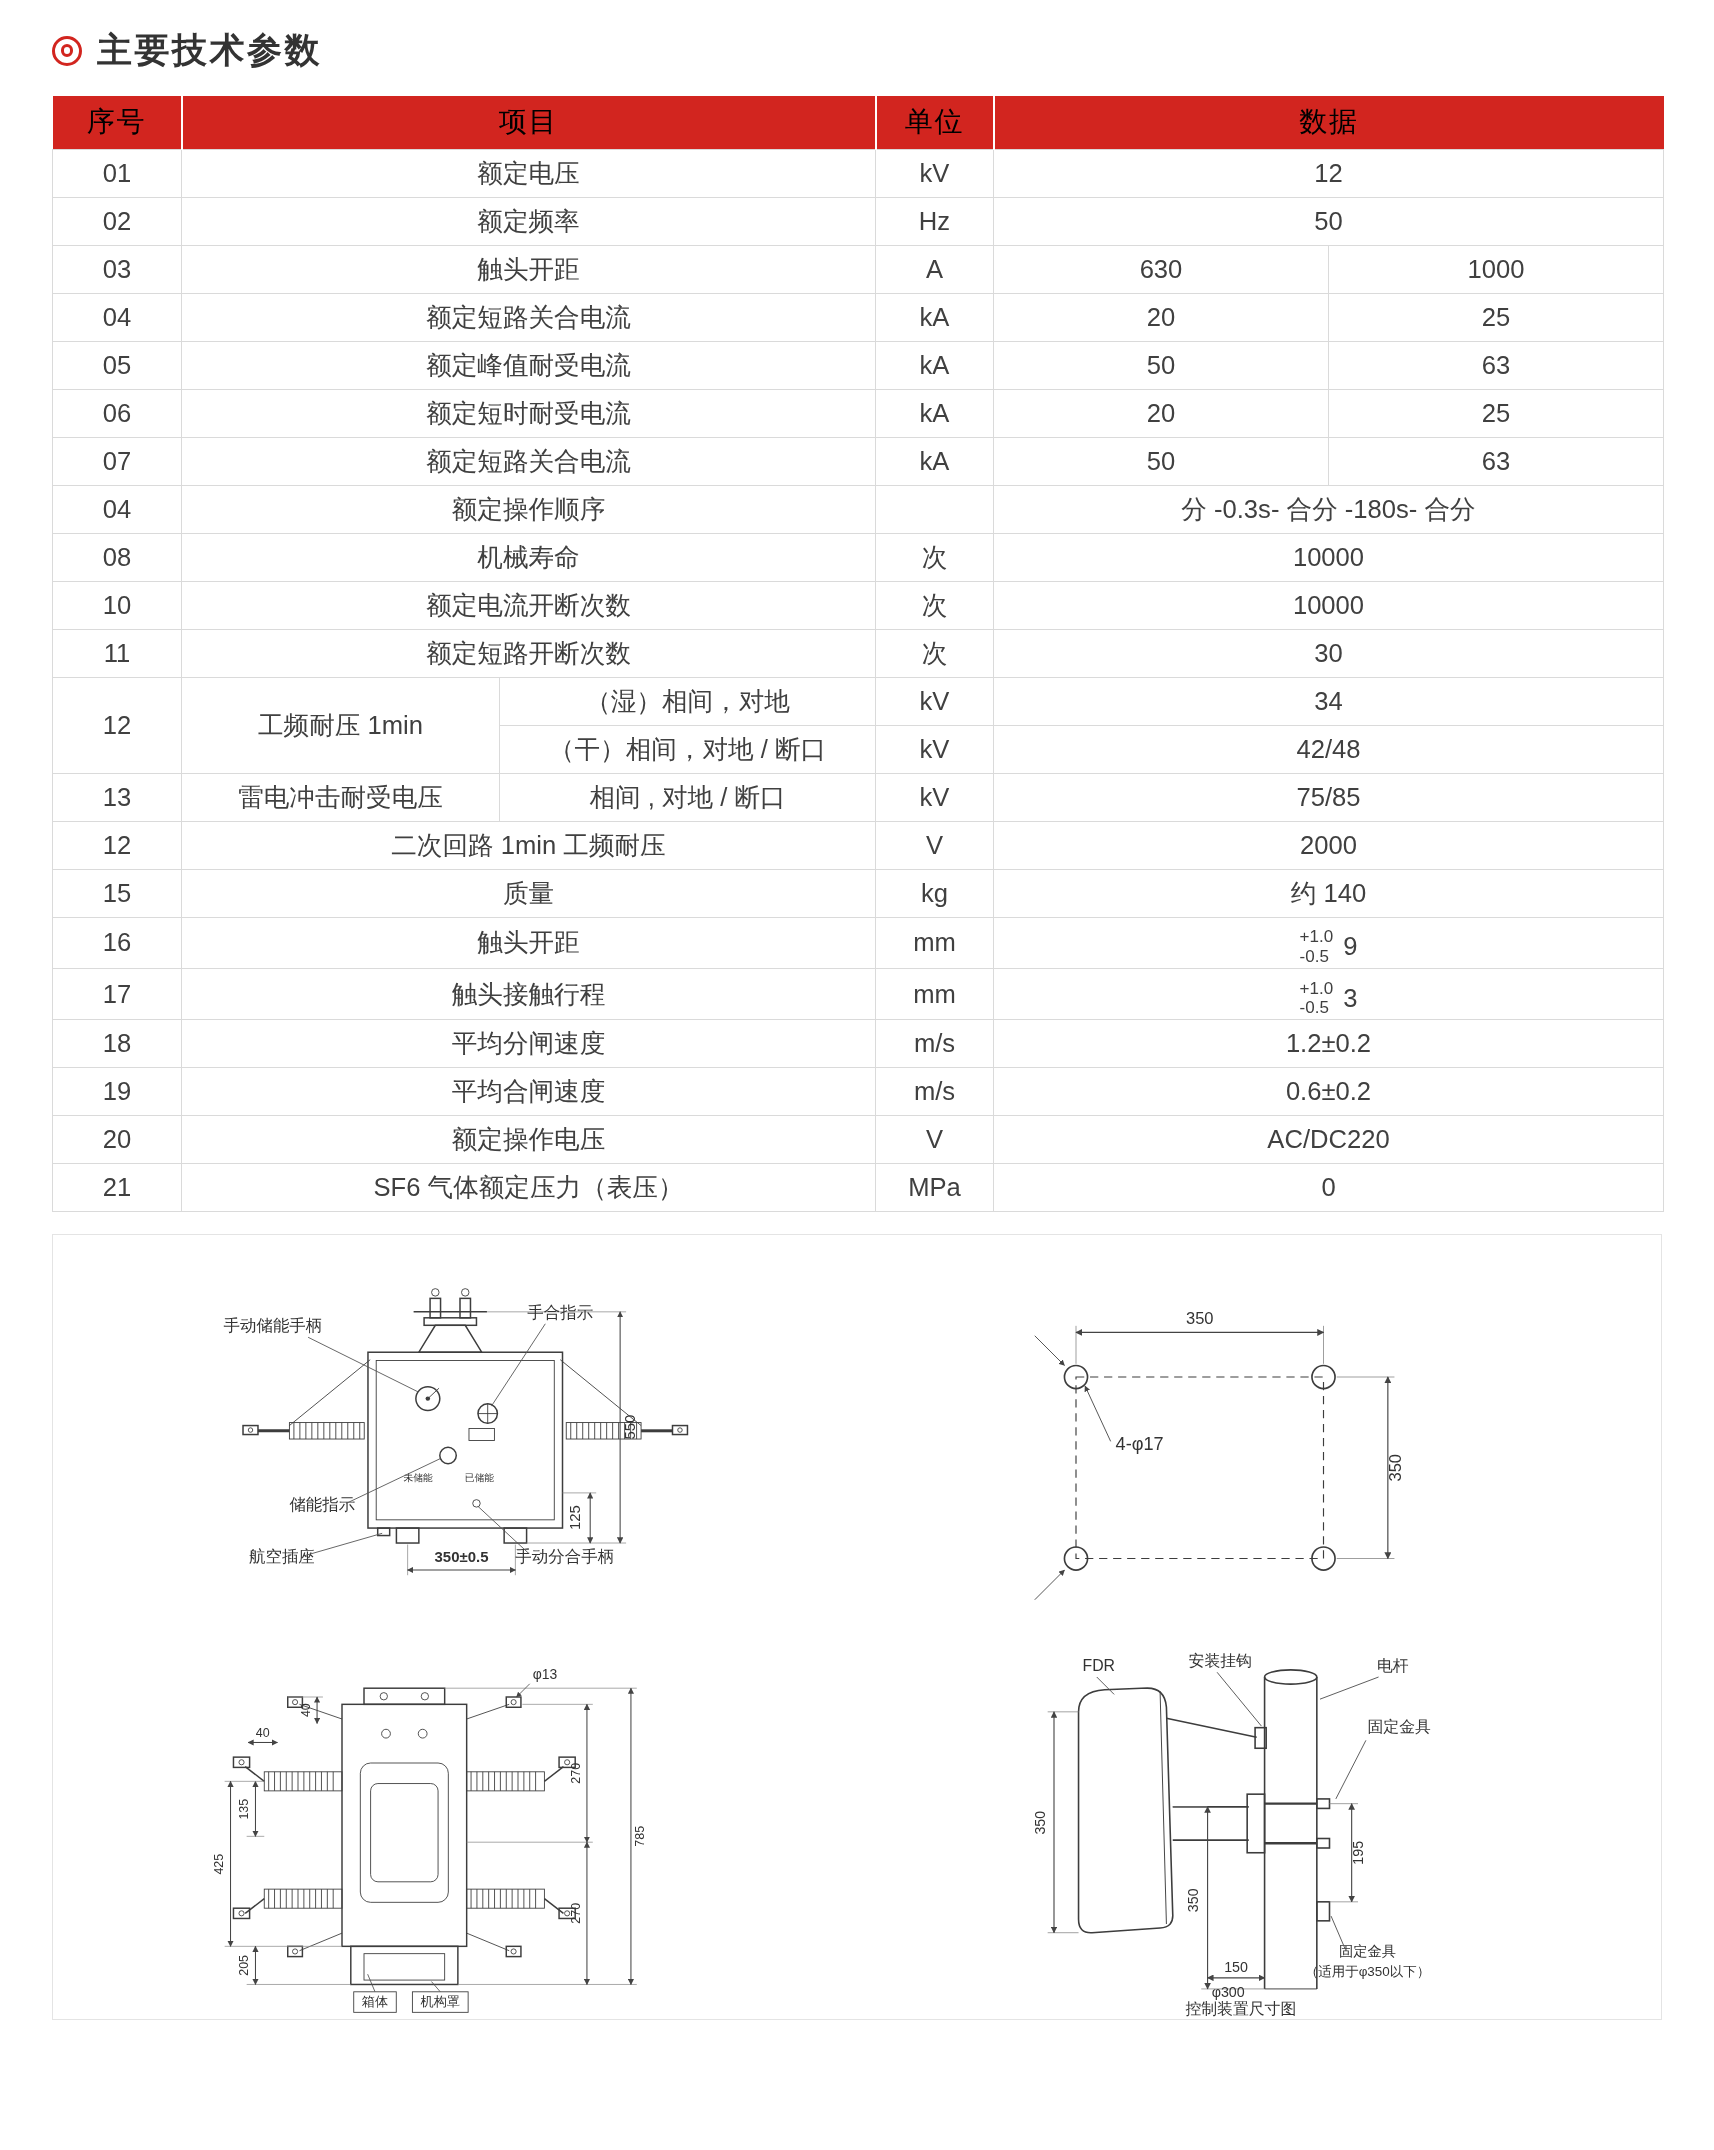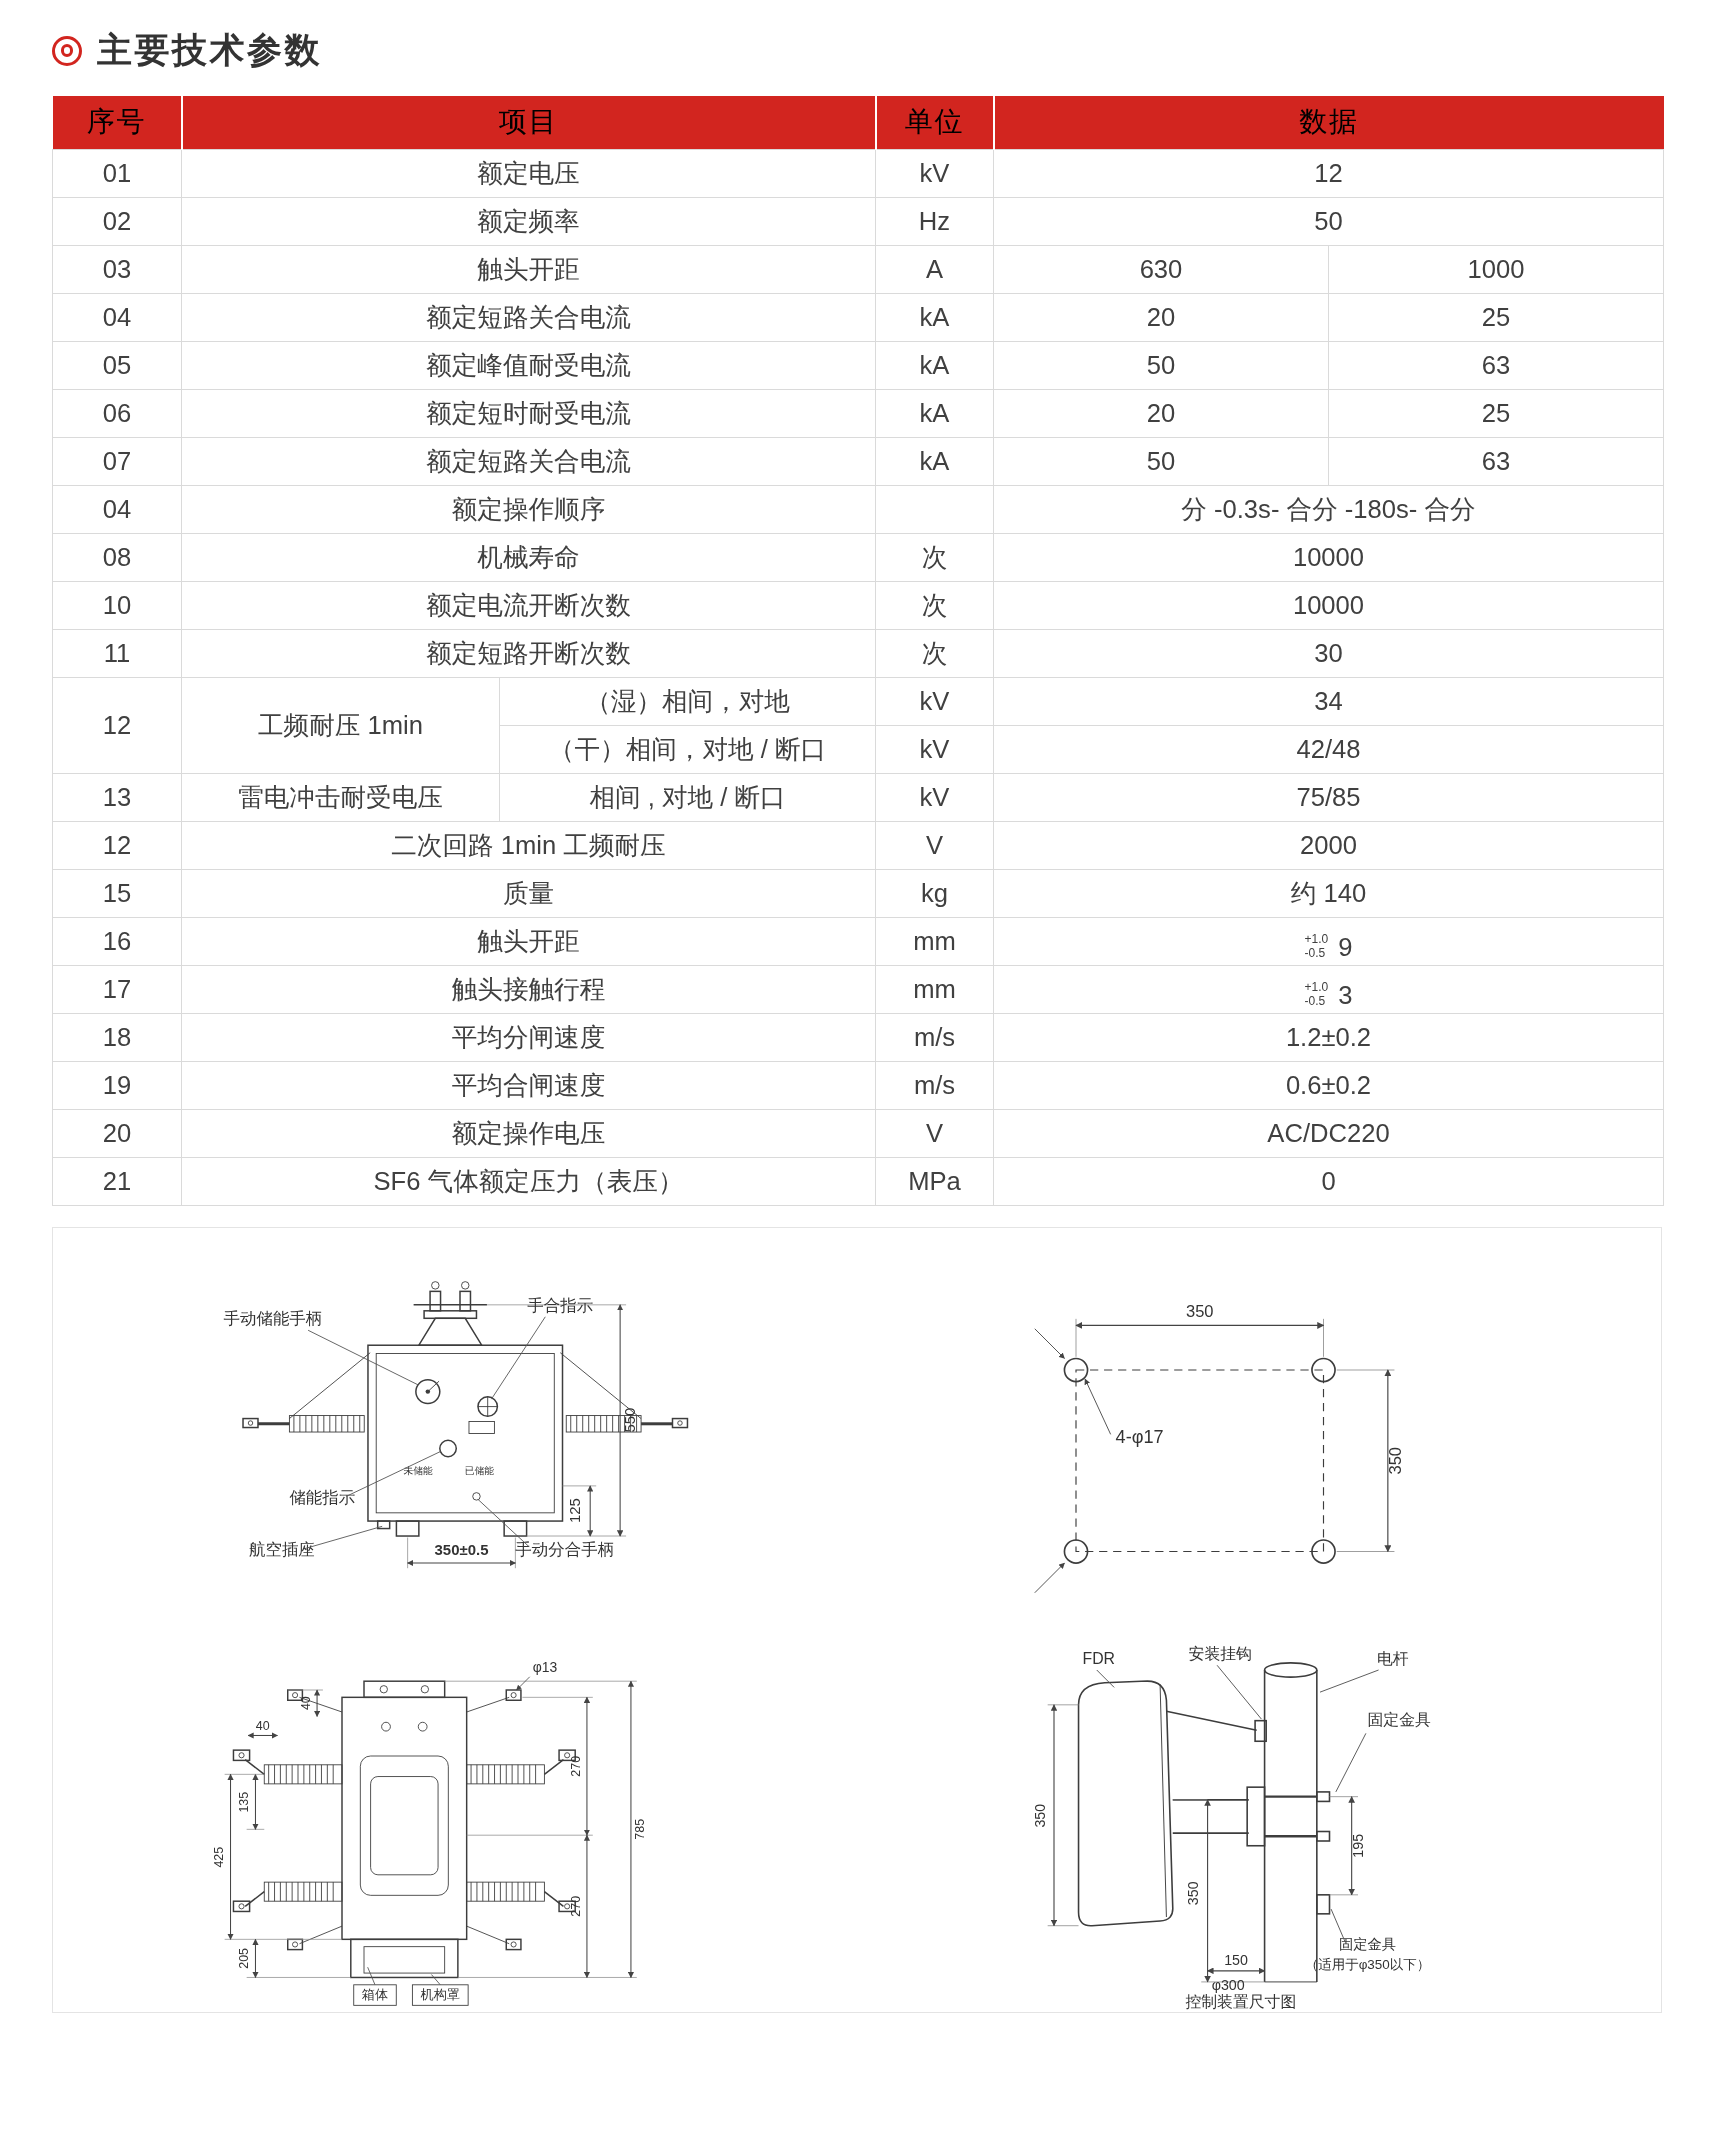--- a/index.html
+++ b/index.html
@@ -20,21 +20,21 @@
     background: #d2251f; color: #000000; font-size: 28px; font-weight: 500;
     height: 53px; border-left: 2.5px solid #fff; letter-spacing: 1.7px;
   }
   table.spec thead th:first-child { border-left: none; }
   table.spec td {
     border: 0.8px solid #dadada; height: 48px; font-size: 25.6px;
     text-align: center; padding: 1.7px 8.3px; color: #404040;
   }
   td.c-item, td.c-sub { text-align: left; padding-left: 33px; }
   .tolwrap { display: inline-flex; align-items: center; gap: 10px; justify-content: center; }
-  .tol { display: inline-flex; flex-direction: column; font-size: 12px; line-height: 1.15; text-align: left; }
+  .tol { display: inline-flex; flex-direction: column; font-size: 17px; line-height: 1.15; text-align: left; }
 
   .drawings {
     margin-top: 21.5px; width: 1610px; height: 786px;
     border: 0.8px solid #e4e4e4; position: relative; background: #fff;
   }
   .drawings svg { position: absolute; }
   svg text { fill: #333; font-family: "Liberation Sans", "DejaVu Sans", sans-serif; }
   .ln  { stroke: #3d3d3d; stroke-width: 2;   fill: none; }
   .lt  { stroke: #3d3d3d; stroke-width: 1.2; fill: none; }
   .dim { stroke: #444;    stroke-width: 1.4; fill: none; }

